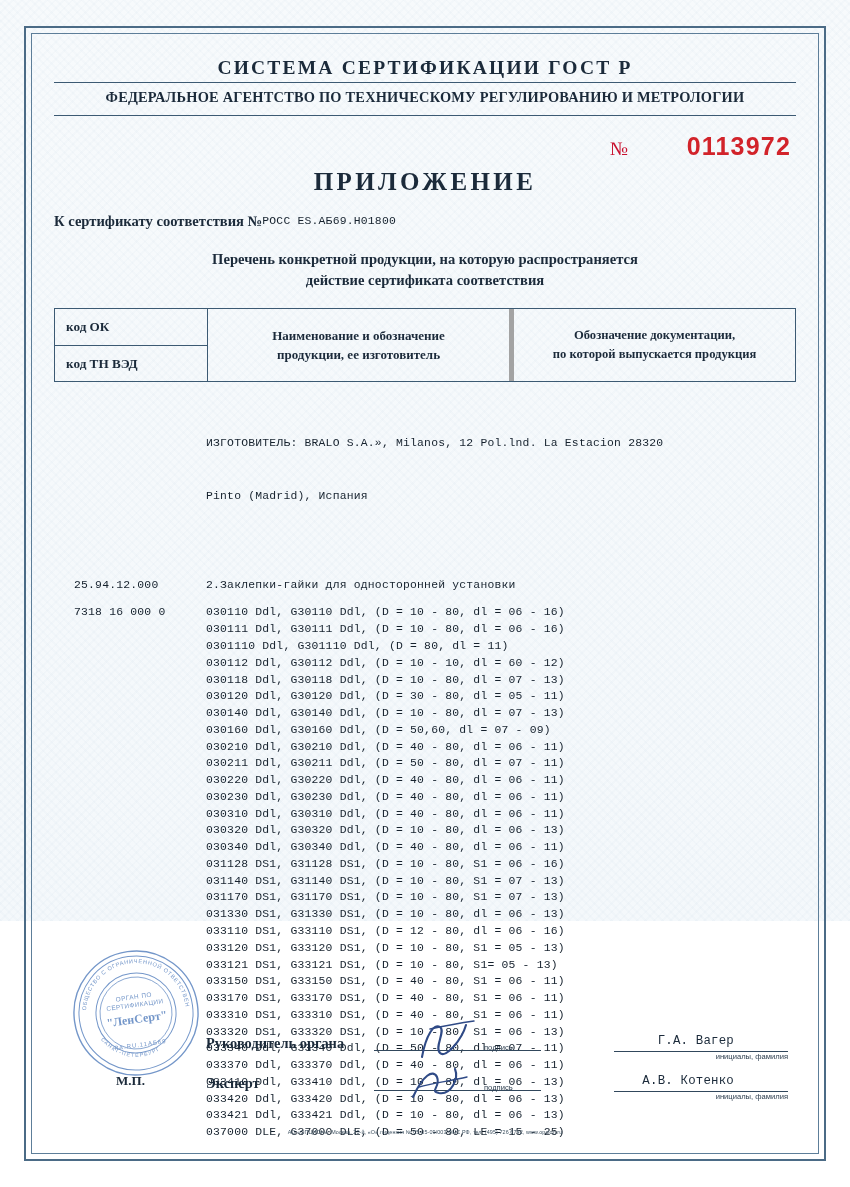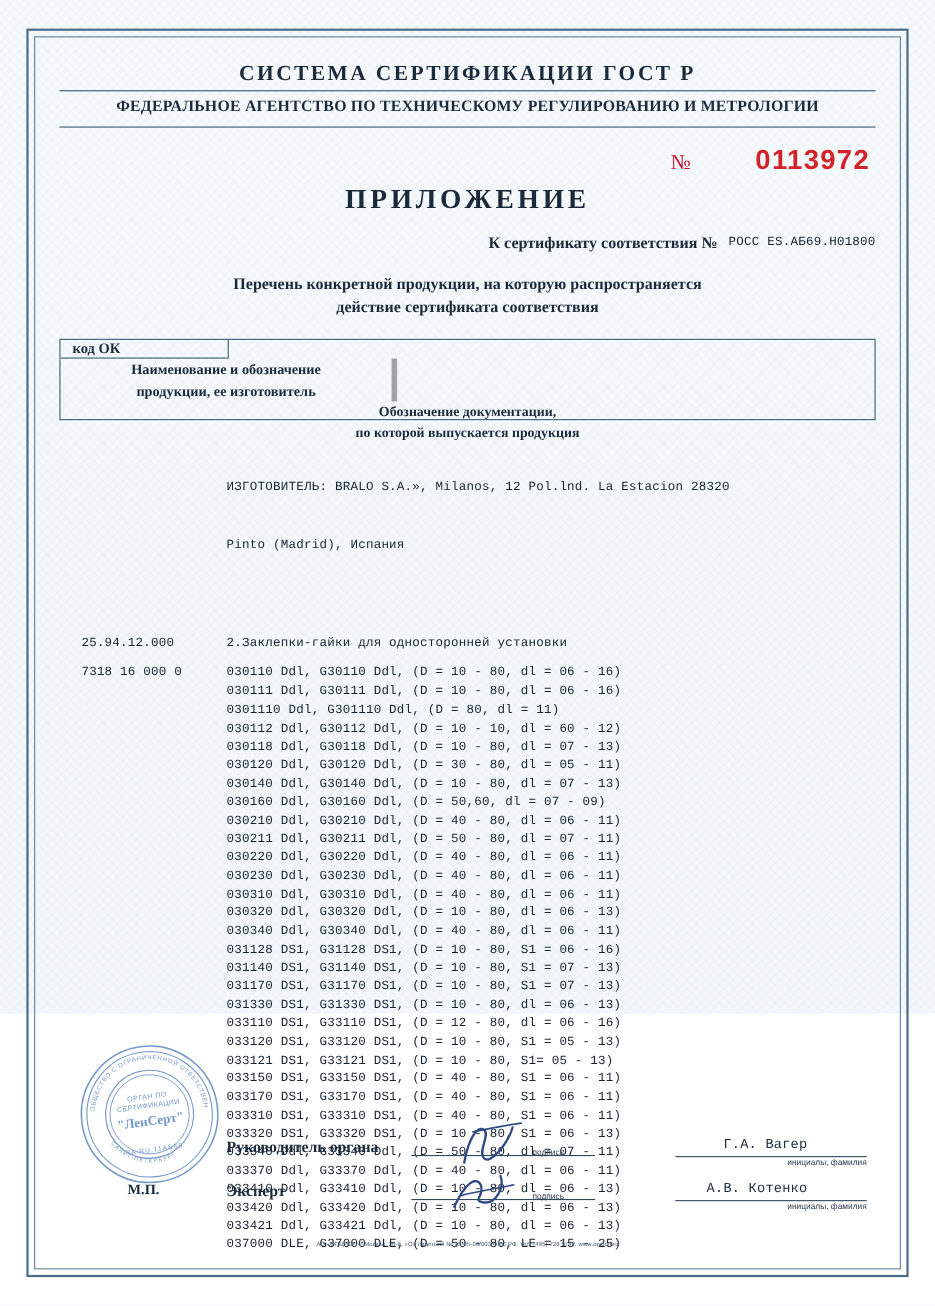--- a/index.html
+++ b/index.html
@@ -97,24 +97,23 @@
   }
   .title {
     text-align: center;
     font-size: 25px;
     font-weight: bold;
     letter-spacing: 3.4px;
     margin-top: 2px;
   }
   .subtitle-row {
     display: flex;
-    justify-content: flex-end;
+    justify-content: flex-start;
     align-items: baseline;
     margin-top: 17px;
-    gap: 10px;
   }
   .subtitle-label {
     font-size: 14.6px;
     font-weight: bold;
   }
   .subtitle-value {
     font-size: 11.6px;
     font-family: "Liberation Sans", sans-serif;
     letter-spacing: 0.4px;
     transform: translateY(-2px);
@@ -128,21 +127,20 @@
   }
   
   .tbl {
     margin-top: 17px;
     border: 1px solid #3c5a73;
     box-sizing: border-box;
   }
   .tbl-head {
     display: flex;
     height: 72px;
-    flex-direction: column;
   }
   .col-codes {
     width: 152px;
     border-right: 1px solid #3c5a73;
     display: flex;
     flex-direction: column;
   }
   .code-cell {
     flex: 1;
     display: flex;
@@ -337,20 +335,21 @@
 
     <div class="purpose">
       <div>Перечень конкретной продукции,  на которую распространяется</div>
       <div>действие сертификата соответствия</div>
     </div>
 
     <div class="tbl">
       <div class="tbl-head">
         <div class="col-codes">
           <div class="code-cell top">код ОК</div>
+          <div class="code-cell">код ТН ВЭД</div>
         </div>
         <div class="col-name">
           <div>
             <div>Наименование и обозначение</div>
             <div>продукции, ее изготовитель</div>
           </div>
         </div>
         <div class="col-doc">
           <div>
             <div>Обозначение документации,</div>

